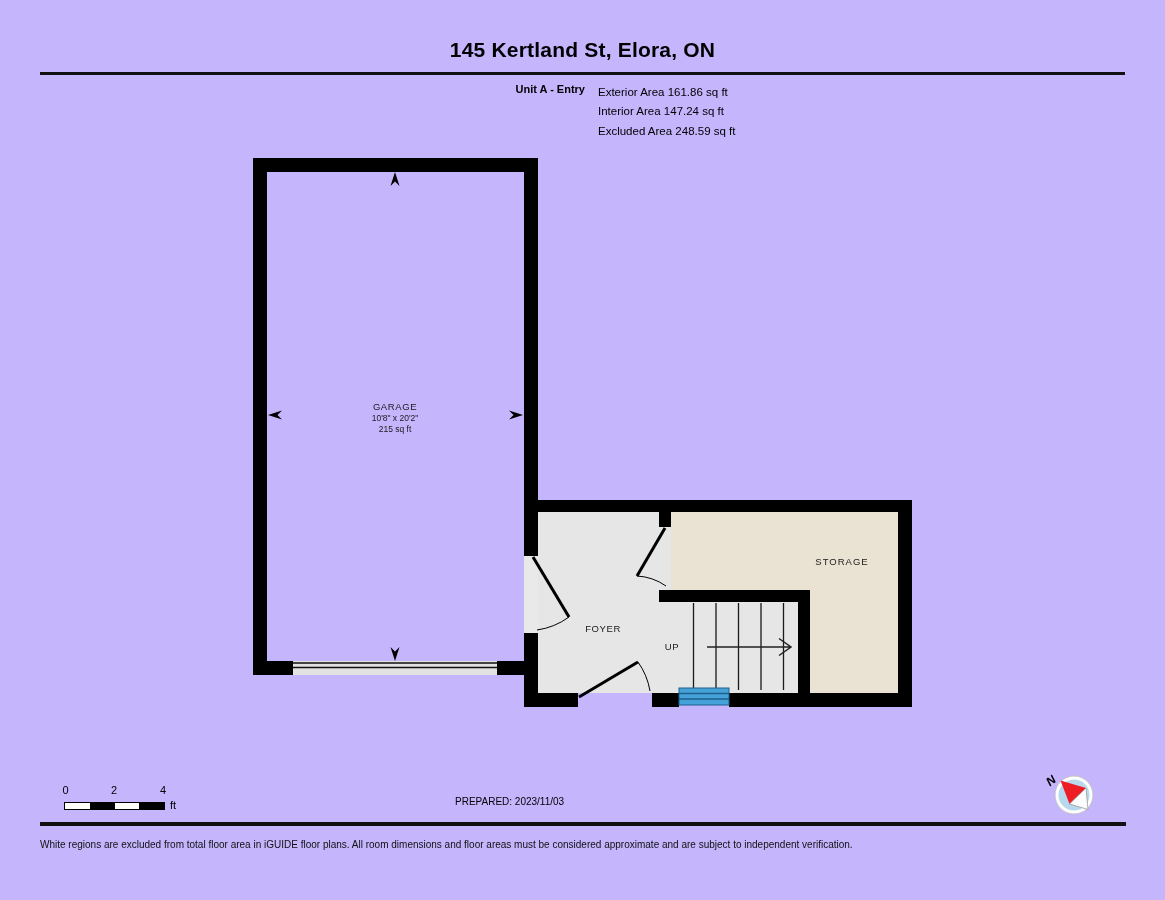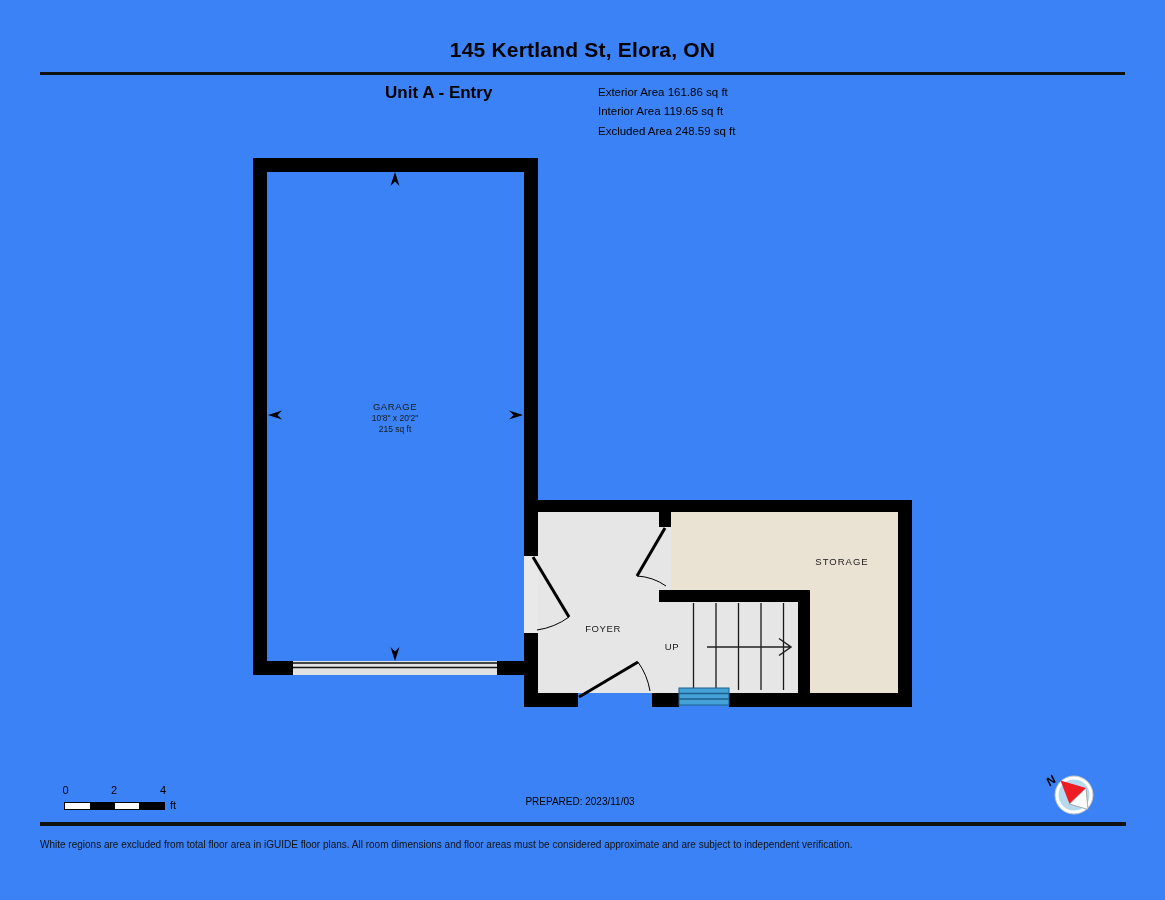--- a/index.html
+++ b/index.html
@@ -1,64 +1,64 @@
 <!DOCTYPE html>
 <html><head>
 <meta charset="utf-8">
 <style>
   html,body{margin:0;padding:0;background:#fff;}
   .page{
-    position:relative;width:1165px;height:900px;background:#3b82f6;
+    position:relative;width:1165px;height:900px;background:#c4b5fd;
     font-family:"Liberation Sans", sans-serif;color:#111;overflow:hidden;
   }
   .page-title{
     position:absolute;top:38px;left:0;width:1165px;text-align:center;
     font-size:21px;font-weight:bold;color:#000;margin:0;letter-spacing:.2px;
   }
   .divider{position:absolute;background:#111;}
   .divider-top{left:40px;top:72px;width:1085px;height:3px;}
   .divider-bottom{left:40px;top:822px;width:1086px;height:3.5px;}
   .unit-label{
-    position:absolute;left:385px;top:83px;width:200px;
-    font-size:17px;font-weight:bold;color:#000;
+    position:absolute;left:385px;top:83px;width:200px;text-align:right;
+    font-size:11px;font-weight:bold;color:#000;
   }
   .area-lines{
     position:absolute;left:598px;top:83px;font-size:11.5px;line-height:19.3px;color:#000;
   }
   .plan-svg{position:absolute;left:245px;top:150px;}
   .room-name{font-size:9.5px;fill:#1a1a1a;letter-spacing:.6px;text-anchor:middle;}
   .room-dim{font-size:8.5px;fill:#1a1a1a;text-anchor:middle;}
   .scalebar{position:absolute;left:58px;top:784px;width:140px;height:30px;}
   .scalebar .tick{position:absolute;top:0;width:14px;text-align:center;font-size:11px;color:#000;}
   .tick-0{left:0.5px;} .tick-2{left:49px;} .tick-4{left:98px;}
   .scalebar .bar{
     position:absolute;left:6px;top:18px;width:99px;height:6px;
     border:1px solid #000;display:flex;
   }
   .scalebar .seg{height:100%;}
   .seg{width:24.75px;}
   .seg-w{background:#fff;} .seg-b{background:#000;}
   .scalebar .unit{position:absolute;left:112px;top:15px;font-size:11px;color:#000;text-align:center;}
-  .prepared{position:absolute;left:455px;top:796px;width:250px;text-align:center;font-size:10px;color:#000;}
+  .prepared{position:absolute;left:455px;top:796px;width:250px;text-align:left;font-size:10px;color:#000;}
   .compass-svg{position:absolute;left:1042px;top:766px;}
   .north-label{font-size:12px;font-style:italic;font-weight:bold;fill:#000;}
   .disclaimer{position:absolute;left:40px;top:839px;font-size:10px;color:#111;text-align:center;}
 </style>
 </head>
 <body>
 
 <div class="page">
 
   <h1 class="page-title">145 Kertland St, Elora, ON</h1>
   <div class="divider divider-top"></div>
 
   <div class="unit-label">Unit A - Entry</div>
   <div class="area-lines">
     <div>Exterior Area 161.86 sq ft</div>
-    <div>Interior Area 119.65 sq ft</div>
+    <div>Interior Area 147.24 sq ft</div>
     <div>Excluded Area 248.59 sq ft</div>
   </div>
 
   <svg class="plan-svg" width="675" height="565" viewBox="245 150 675 565" xmlns="http://www.w3.org/2000/svg">
 
     <rect x="538" y="512" width="260" height="181" fill="#e6e6e6"></rect>
     <rect x="524" y="556" width="14" height="77" fill="#e9e9e9"></rect>
     <rect x="671" y="512" width="227" height="78" fill="#eae2d2"></rect>
     <rect x="810" y="590" width="88" height="105" fill="#eae2d2"></rect>
 

